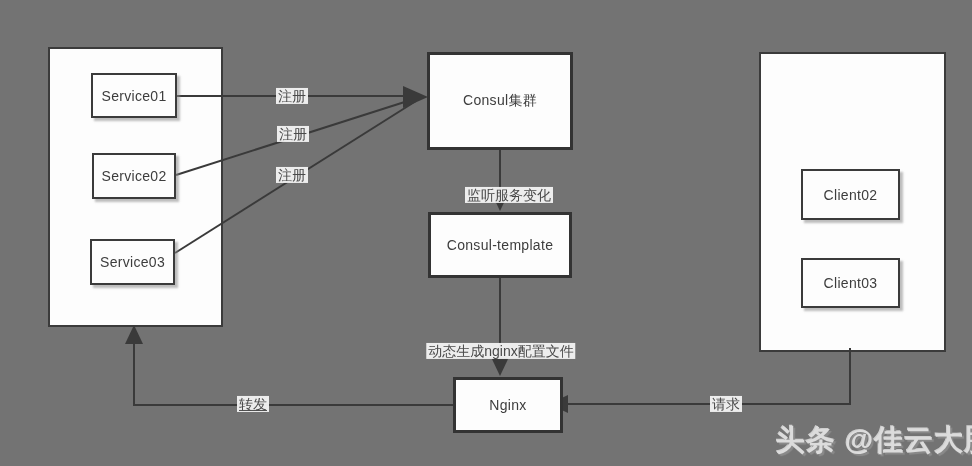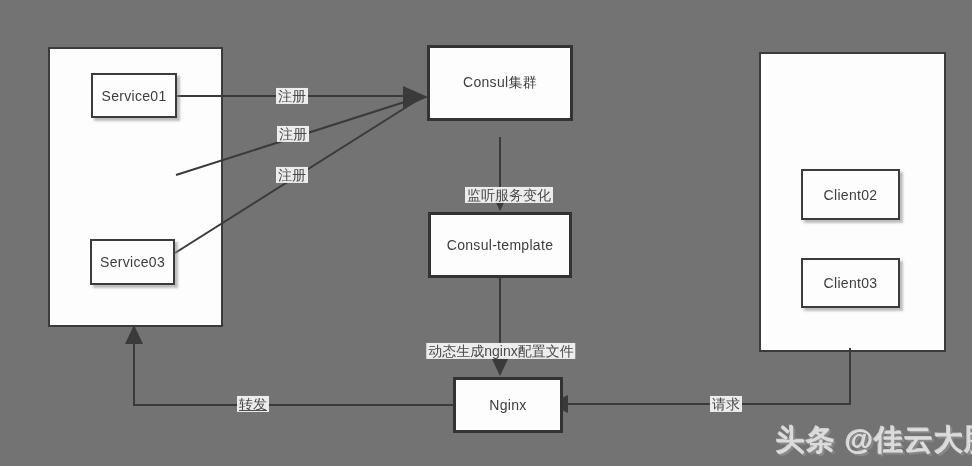--- a/index.html
+++ b/index.html
@@ -91,25 +91,28 @@
     <polyline points="850,348 850,404 563,404"></polyline>
     <polygon points="549,404 568,395 568,413"></polygon>
 
     <polyline points="453,405 134,405 134,340"></polyline>
     <polygon points="134,325 125,344 143,344"></polygon>
   </svg>
 
   <div class="node small" style="left:91px; top:73px; width:86px; height:45px;">
     <span>Service01</span>
   </div>
+  <div class="node small" style="left:92px; top:153px; width:84px; height:46px;">
+    <span>Service02</span>
+  </div>
   <div class="node small" style="left:90px; top:239px; width:85px; height:46px;">
     <span>Service03</span>
   </div>
 
-  <div class="node mid" style="left:427px; top:45px; width:146px; height:76px;text-align:right;">
+  <div class="node mid" style="left:427px; top:52px; width:146px; height:98px;text-align:right;">
     <span>Consul集群</span>
   </div>
   <div class="node mid" style="left:428px; top:212px; width:144px; height:66px;">
     <span>Consul-template</span>
   </div>
   <div class="node mid" style="left:453px; top:377px; width:110px; height:56px;">
     <span>Nginx</span>
   </div>
 
   <div class="node small" style="left:801px; top:169px; width:99px; height:51px;">

